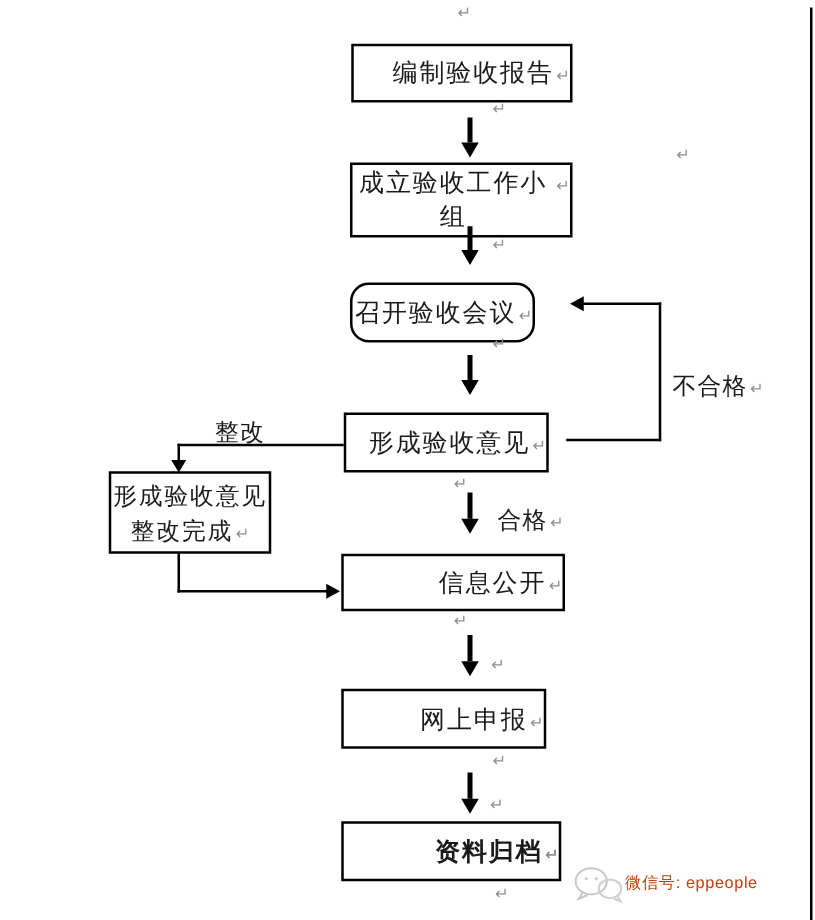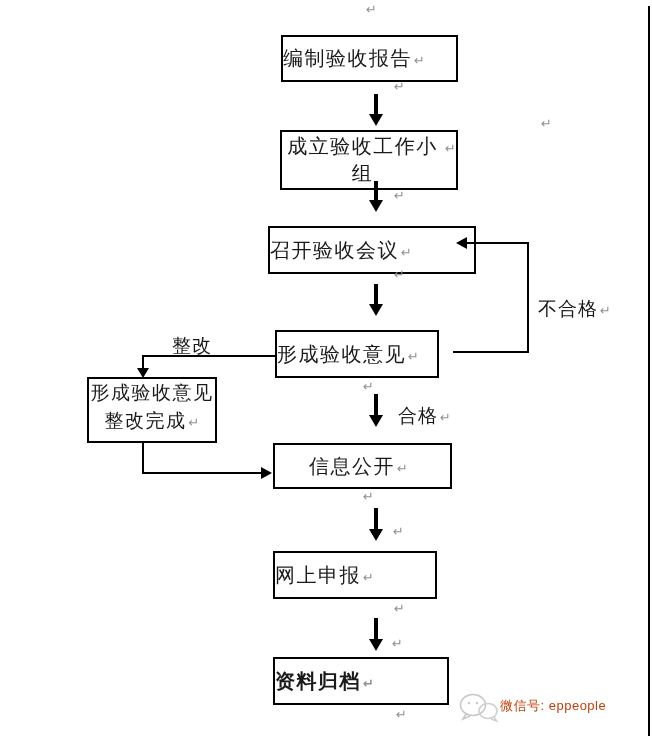--- a/index.html
+++ b/index.html
@@ -1,19 +1,19 @@
 <!DOCTYPE html>
 <html><head>
 <meta charset="utf-8">
 <style>
   html,body{margin:0;padding:0;background:#fff;}
   .canvas{position:relative;width:652px;height:736px;background:#ffffff;
           font-family:"Liberation Sans","DejaVu Sans",sans-serif;overflow:hidden;}
   .box{position:absolute;border:2px solid #000;background:#fff;box-sizing:border-box;
-       display:flex;align-items:center;justify-content:flex-start;
+       display:flex;align-items:center;justify-content:flex-end;
        font-size:20px;letter-spacing:1.5px;color:#1a1a1a;text-align:center;}
   .box .inner{display:flex;align-items:baseline;justify-content:center;}
   .two-line{flex-direction:column;font-size:19px;line-height:28px;}
   .mark{color:#909090;font-size:13px;letter-spacing:0;margin-left:2px;}
   .line{position:absolute;background:#000;}
   .varrow{position:absolute;width:14px;display:flex;flex-direction:column;align-items:center;}
   .varrow .stem{width:4px;flex:1;background:#000;}
   .varrow .head{width:0;height:0;border-left:7px solid transparent;border-right:7px solid transparent;border-top:12px solid #000;}
   .ah{position:absolute;width:0;height:0;}
   .ah-down{border-left:6px solid transparent;border-right:6px solid transparent;border-top:10px solid #000;}
@@ -39,21 +39,21 @@
       </span>
   </div>
 
   <div class="box" style="left:280px;top:130px;width:178px;height:60px;">
     <span class="inner">
         <span>成立验收工作小组</span>
         <span class="mark">↵</span>
       </span>
   </div>
 
-  <div class="box" style="left:268px;top:226px;width:208px;height:48px;">
+  <div class="box" style="left:280px;top:226px;width:148px;height:48px;border-radius:15px;">
     <span class="inner">
         <span>召开验收会议</span>
         <span class="mark">↵</span>
       </span>
   </div>
 
   <div class="box" style="left:275px;top:330px;width:164px;height:48px;">
     <span class="inner">
         <span>形成验收意见</span>
         <span class="mark">↵</span>

